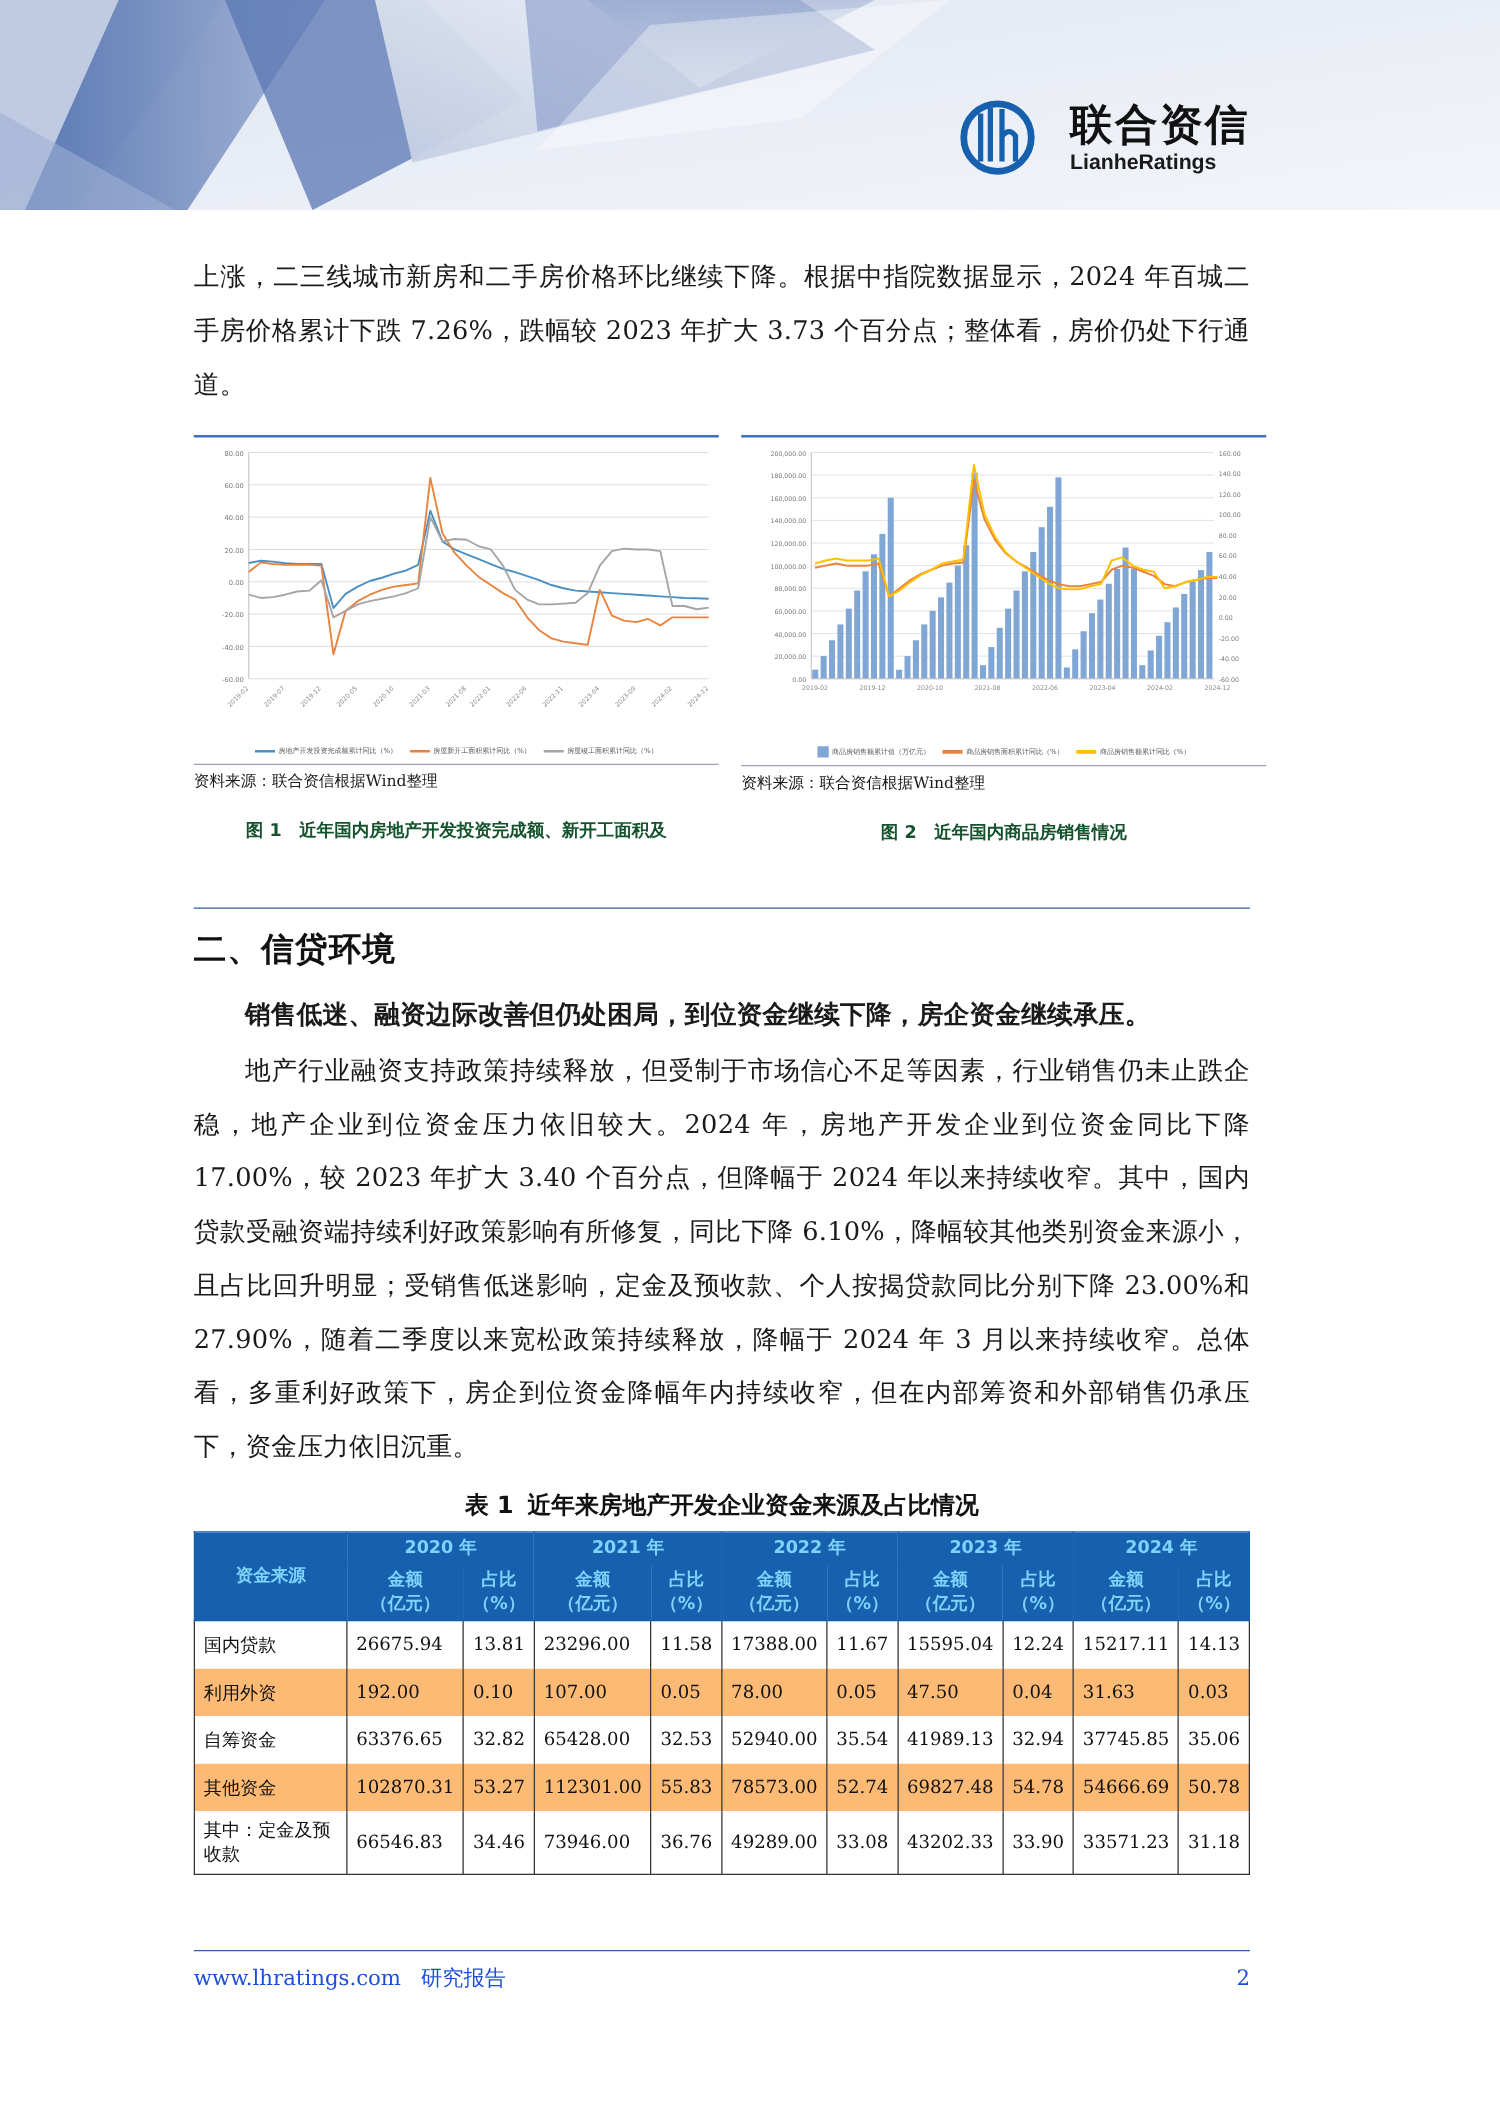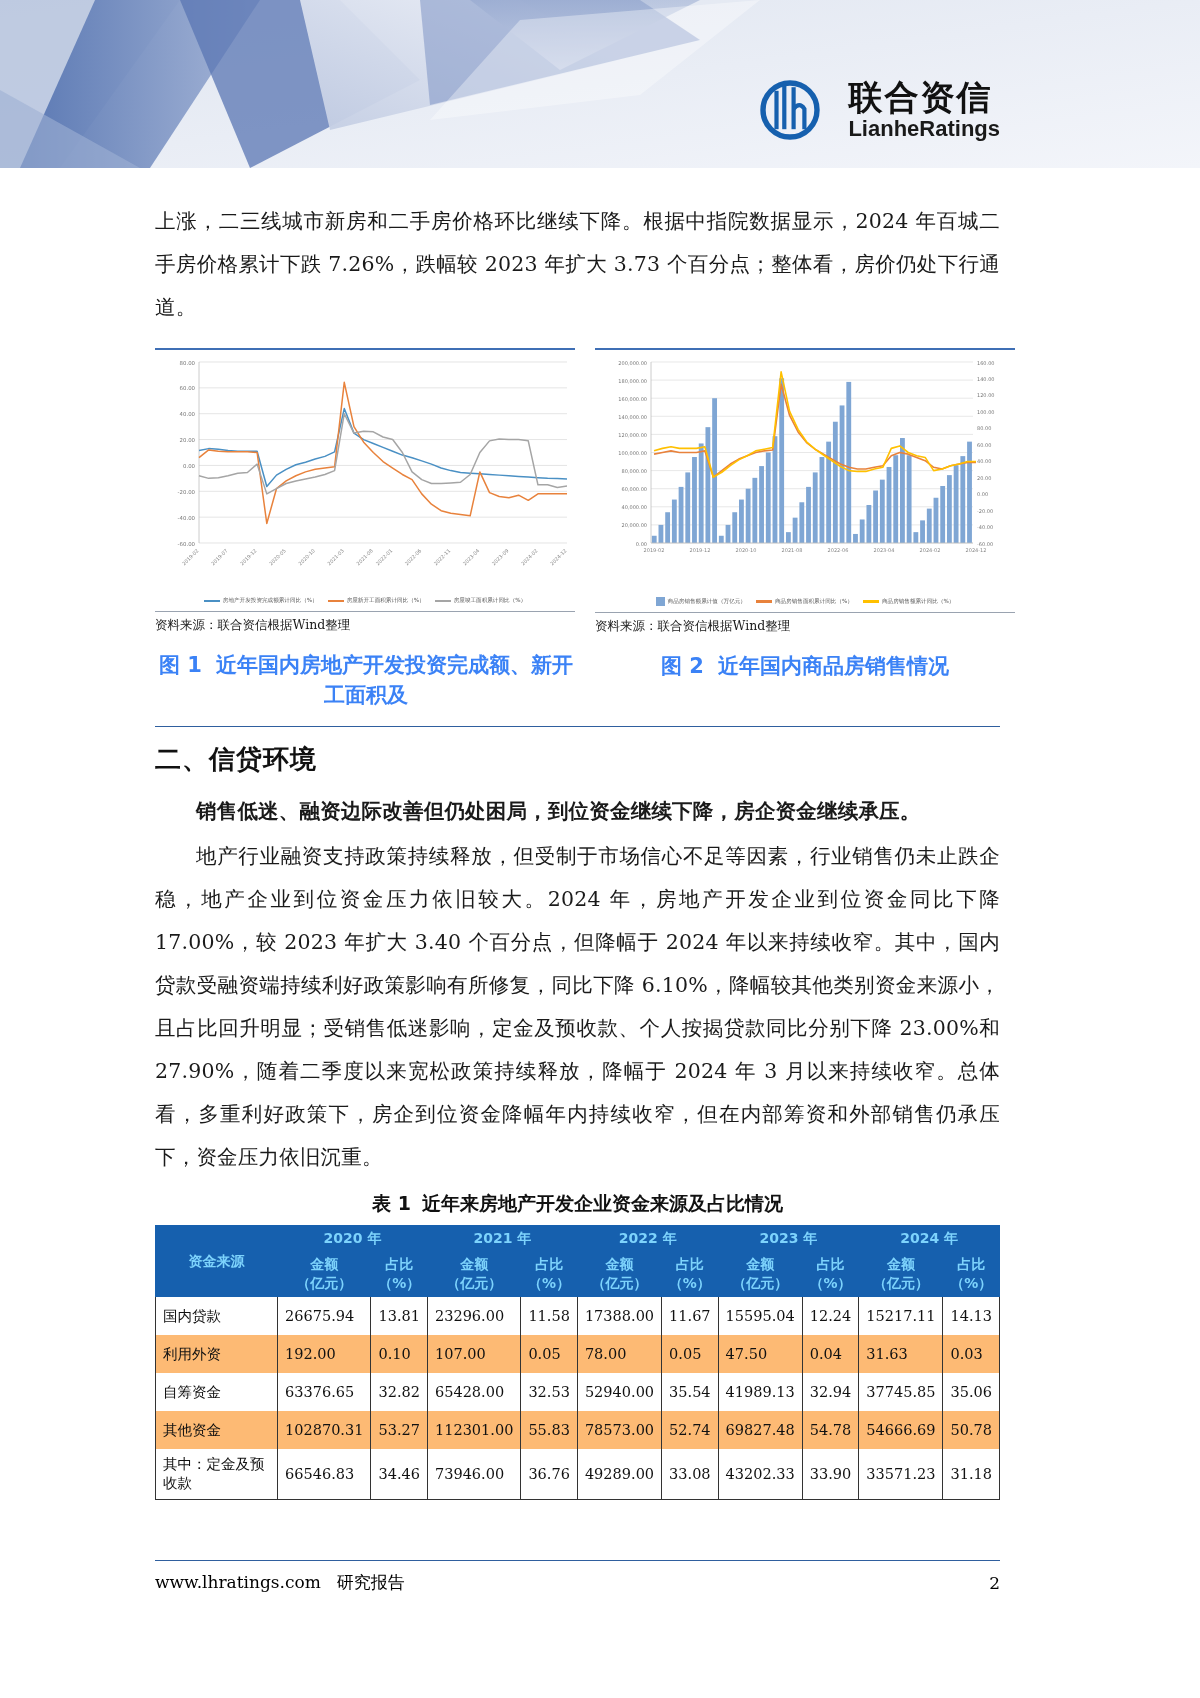--- a/index.html
+++ b/index.html
@@ -23,21 +23,21 @@
     display:flex; align-items:center; gap:28px;
   }
   .logo-mark { width:60px; height:60px; }
   .logo-text { display:flex; flex-direction:column; line-height:1; }
   .logo-cn {
     font-family:"DejaVu Sans", sans-serif;
     font-size:34px; font-weight:bold; color:#111; letter-spacing:2px;
   }
   .logo-en {
     font-family:"Liberation Sans", sans-serif;
-    font-size:22px; font-weight:bold; color:#1a1a1a; letter-spacing:0px;
+    font-size:17px; font-weight:bold; color:#1a1a1a; letter-spacing:0px;
     margin-top:4px;
   }
 
   
   .page-body { position:absolute; left:155px; top:200px; width:845px; }
 
   p.para {
     font-family:"DejaVu Serif", serif;
     font-size:20.5px;
     line-height:43px;
@@ -60,21 +60,21 @@
     position:relative;
   }
   .chart-area { position:relative; width:420px; height:245px; }
   .src-note {
     font-family:"DejaVu Serif", serif;
     font-size:12.5px; color:#1a1a1a;
     margin-top:6px; border-top:1px solid #9aa3b0; padding-top:5px;
   }
   .fig-caption {
     font-family:"DejaVu Sans", sans-serif;
-    font-size:21px; font-weight:bold; color:#3b82f6;
+    font-size:14px; font-weight:bold; color:#14532d;
     text-align:center; margin-top:16px; line-height:30px;
   }
   .fig-caption .num { margin-right:14px; }
 
   .chart-legend {
     display:flex; justify-content:center; flex-wrap:wrap;
     gap:10px; margin-top:2px;
   }
   .lg-item { display:flex; align-items:center; gap:3px; }
   .lg-swatch { width:16px; height:2.5px; display:inline-block; }
@@ -132,21 +132,21 @@
   table.fin tr.row:last-child td { border-bottom:1px solid #333; }
   td.label-c { text-align:left; padding-left:18px; }
   td.num-c { text-align:left; }
 
   
   .footer {
     position:absolute; left:155px; top:1560px; width:845px;
     border-top:1px solid #2f5f9e; padding-top:10px;
     display:flex; justify-content:space-between; align-items:center;
     font-family:"DejaVu Serif", serif;
-    font-size:17px; color:#000000;
+    font-size:17px; color:#1d4ed8;
   }
   .footer .fleft span { margin-right:16px; }
   .footer .fright { font-size:17px; }
 </style>
 </head>
 <body>
 
 <div class="header">
   <svg class="hdr-shape" style="left:0;top:0;" width="1200" height="168">
     <defs>

